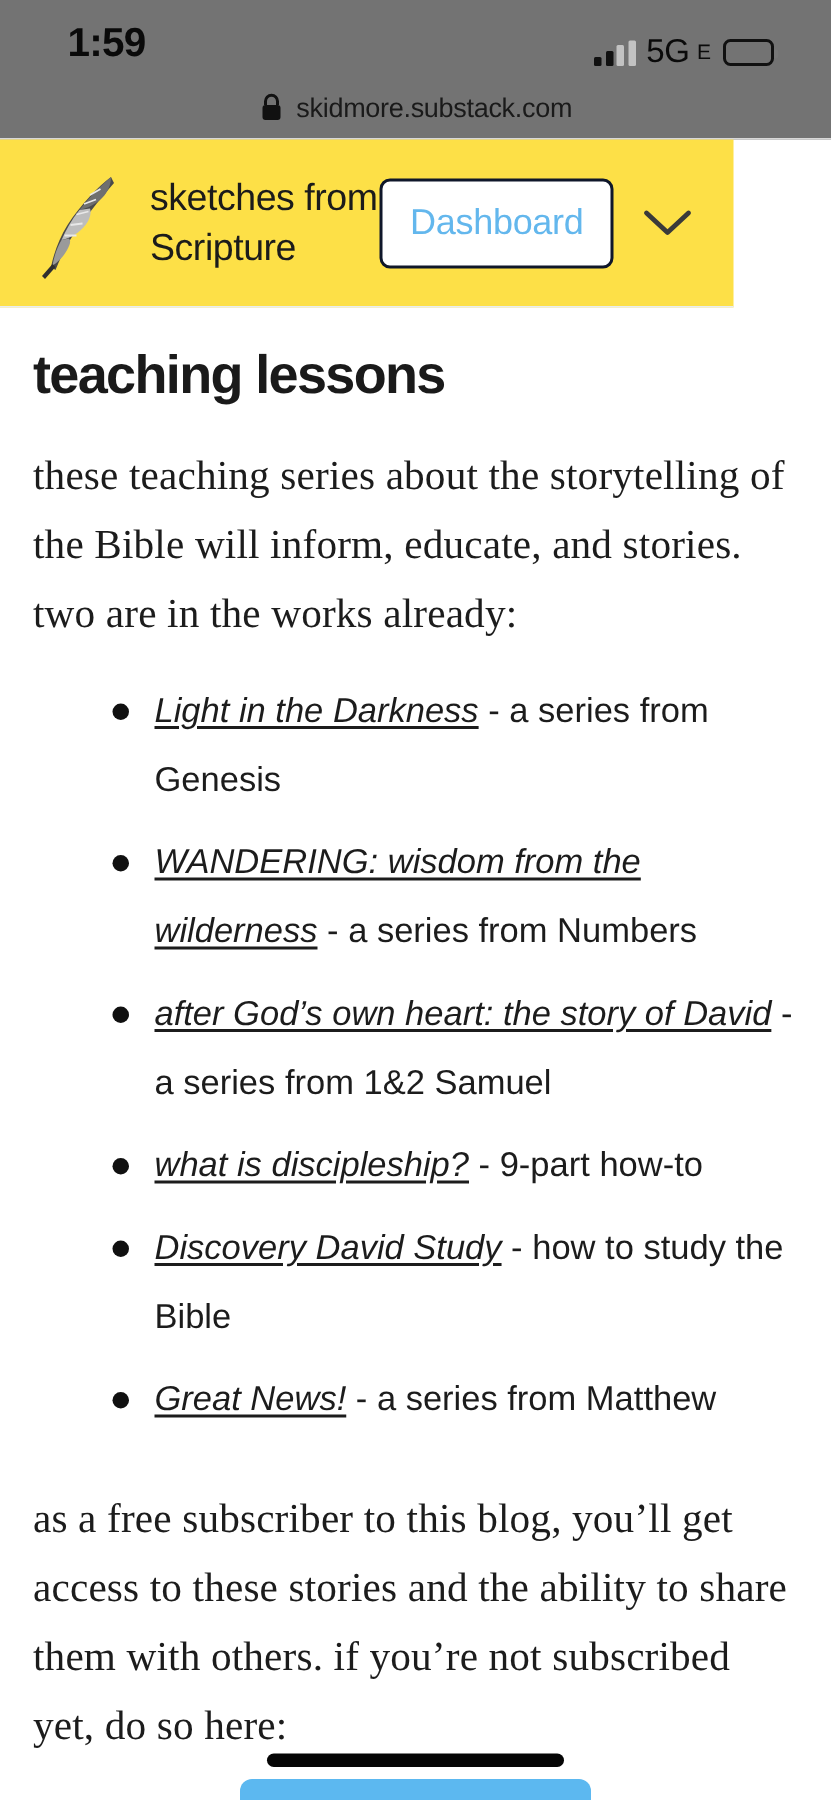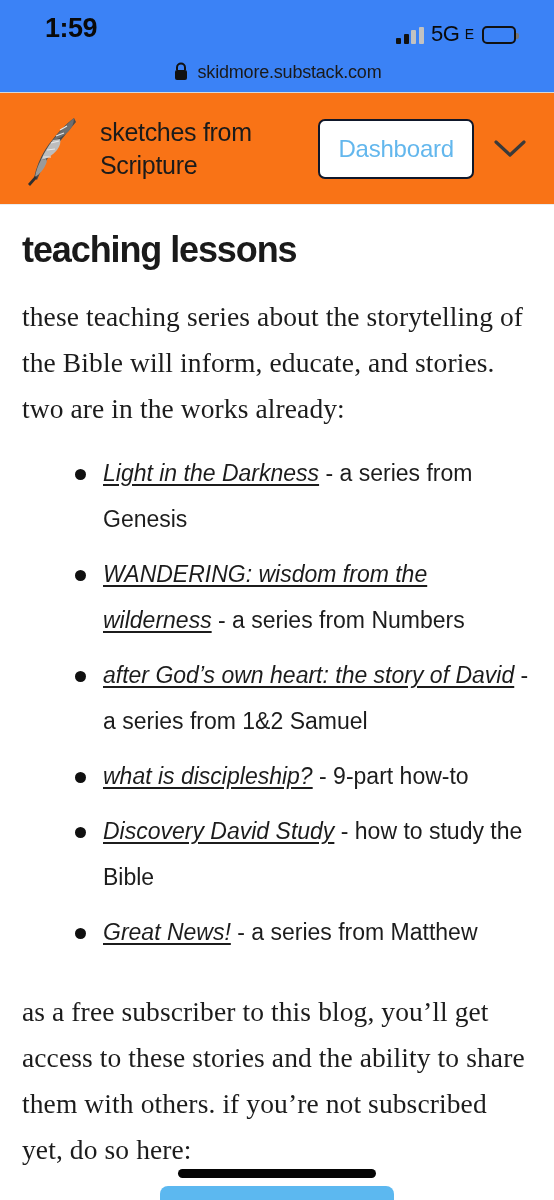--- a/index.html
+++ b/index.html
@@ -19,21 +19,21 @@
     background: #ffffff;
     overflow: hidden;
   }
 
   
   .browser-chrome {
     position: absolute;
     top: 0; left: 0;
     width: 554px;
     height: 93px;
-    background: #3b82f6;
+    background: #737373;
     border-bottom: 1px solid #d8d8d8;
   }
 
   .status-bar {
     position: relative;
     height: 52px;
     width: 100%;
   }
 
   .status-time {
@@ -122,23 +122,23 @@
     font-size: 18px;
     color: #1a1a1a;
     letter-spacing: -0.2px;
     font-family: "Liberation Sans", sans-serif;
   }
 
   
   .site-header {
     position: absolute;
     top: 93px; left: 0;
-    width: 554px;
+    width: 489px;
     height: 112px;
-    background: #f97316;
+    background: #fde047;
     border-bottom: 1px solid #e9eef0;
     display: flex;
     align-items: center;
     padding: 0 24px 0 22px;
   }
 
   .brand {
     display: flex;
     align-items: center;
     gap: 14px;

